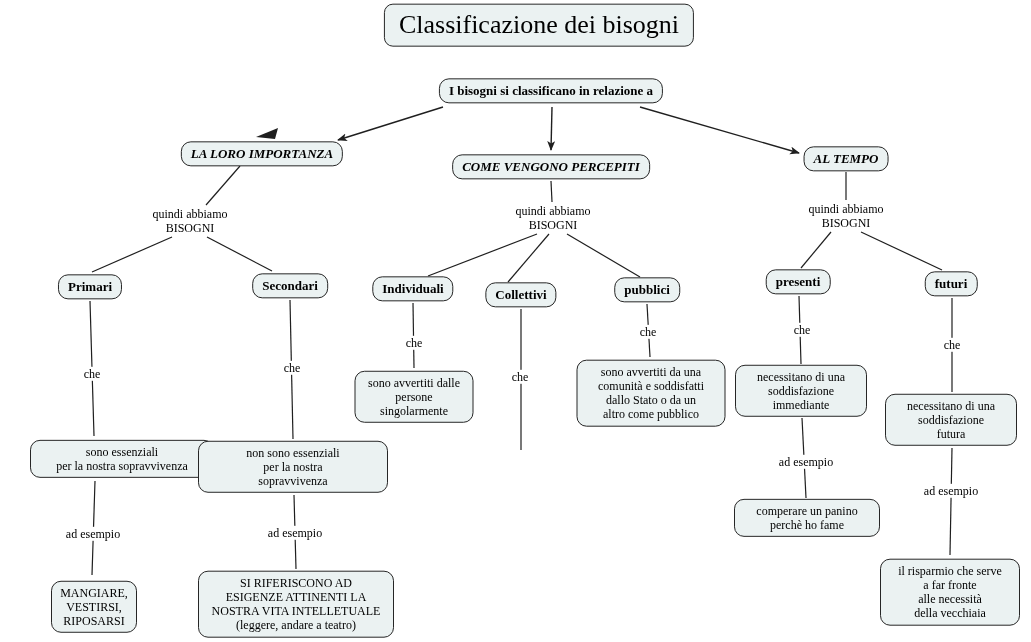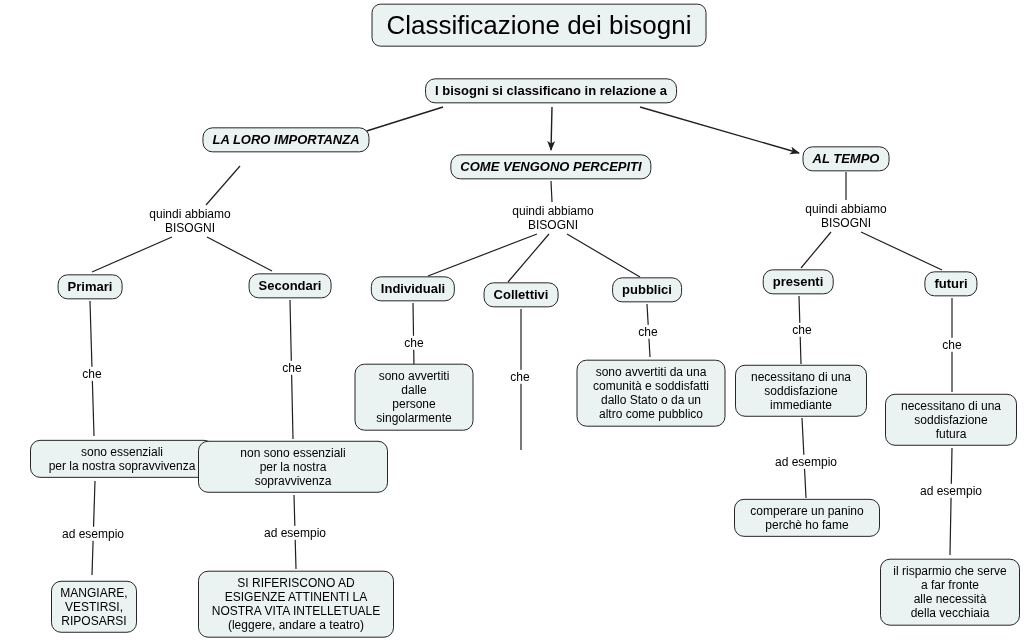--- a/index.html
+++ b/index.html
@@ -1,20 +1,20 @@
 <!DOCTYPE html>
 <html><head>
 <meta charset="utf-8">
 <style>
   html,body{margin:0;padding:0;background:#ffffff;}
   .canvas{
     position:relative;
     width:1031px;height:642px;
     background:#ffffff;
-    font-family:Liberation Sans, sans-serif;
+    font-family:Liberation Serif, serif;
     color:#000;
     overflow:hidden;
   }
   svg.wires{position:absolute;left:0;top:0;width:1031px;height:642px;}
   .box{
     position:absolute;
     transform:translate(-50%,-50%);
     background:#ebf2f2;
     border:1.5px solid #262626;
     border-radius:10px;
@@ -79,21 +79,21 @@
     <line x1="799" y1="296" x2="801" y2="364" stroke="#1f1f1f" stroke-width="1.2"></line>
     <line x1="802" y1="418" x2="806" y2="498" stroke="#1f1f1f" stroke-width="1.2"></line>
     <line x1="952" y1="298" x2="952" y2="392" stroke="#1f1f1f" stroke-width="1.2"></line>
     <line x1="952" y1="448" x2="950" y2="555" stroke="#1f1f1f" stroke-width="1.2"></line>
   </svg>
 
   <div class="box title single" style="left:539px;top:25px;">Classificazione dei bisogni</div>
 
   <div class="box concept single" style="left:551px;top:91px;">I bisogni si classificano in relazione a</div>
 
-  <div class="box branch single" style="left:262px;top:140px;margin-left:24px;">LA LORO IMPORTANZA</div>
+  <div class="box branch single" style="left:262px;top:154px;">LA LORO IMPORTANZA</div>
   <div class="box branch single" style="left:551px;top:167px;">COME VENGONO PERCEPITI</div>
   <div class="box branch single" style="left:846px;top:159px;">AL TEMPO</div>
 
   <div class="edge-label" style="left:190px;top:221px;">quindi abbiamo
 BISOGNI</div>
   <div class="edge-label" style="left:553px;top:218px;">quindi abbiamo
 BISOGNI</div>
   <div class="edge-label" style="left:846px;top:216px;">quindi abbiamo
 BISOGNI</div>
 

